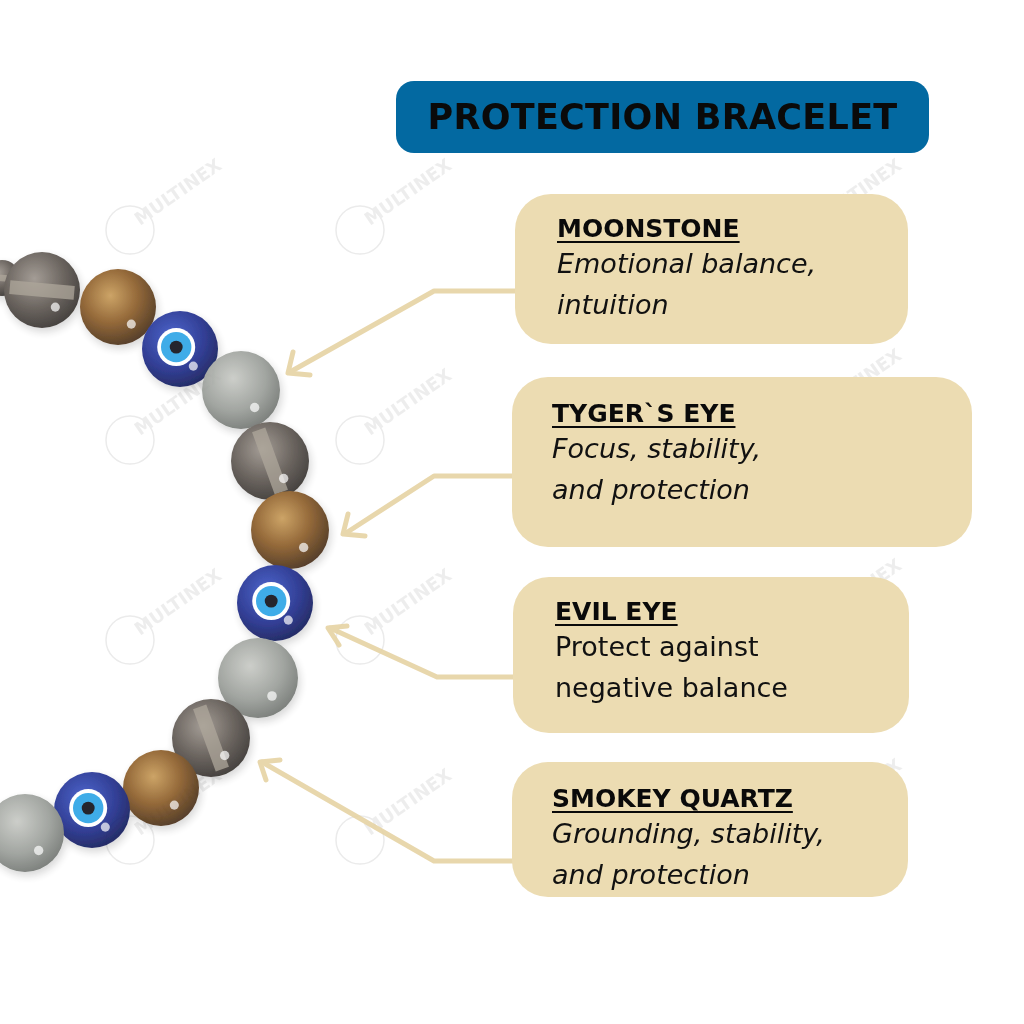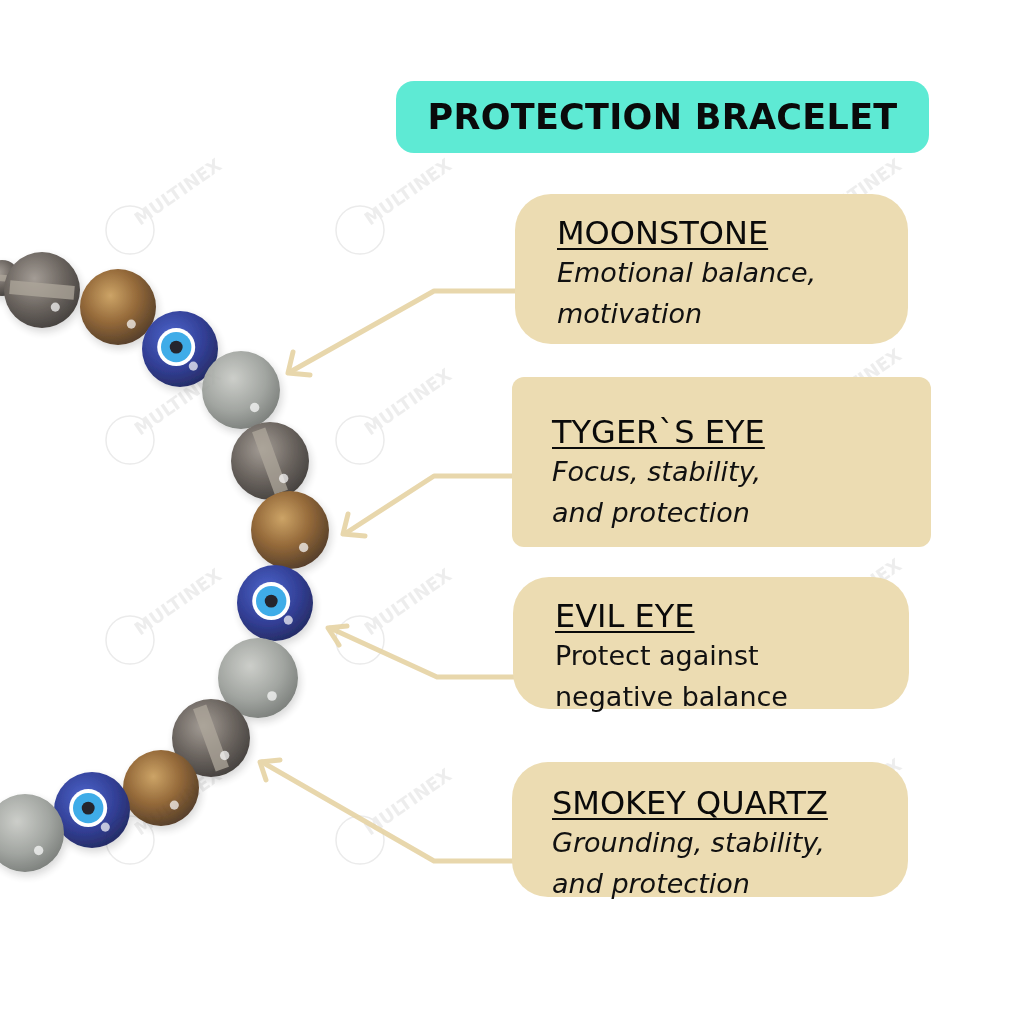--- a/index.html
+++ b/index.html
@@ -4,34 +4,34 @@
 <style>
   html, body { margin: 0; padding: 0; }
   body {
     width: 1024px; height: 1024px; overflow: hidden; position: relative;
     background: #ffffff;
     font-family: "Liberation Sans", "DejaVu Sans", sans-serif;
   }
   .canvas { position: absolute; left: 0; top: 0; width: 1024px; height: 1024px; }
   .title-box {
     position: absolute; left: 396px; top: 81px; width: 533px; height: 72px;
-    background: #5eead4; border-radius: 18px;
+    background: #0369a1; border-radius: 18px;
     display: flex; align-items: center; justify-content: center;
   }
   .title-text {
     font-family: "DejaVu Sans", sans-serif; font-weight: bold;
     font-size: 35px; color: #0a0a0a; letter-spacing: 0.3px; white-space: nowrap;
   }
   .card {
     position: absolute; background: #ecdcb2; border-radius: 36px;
     box-sizing: border-box; padding: 0 0 0 42px;
   }
   .card-heading {
-    display: inline-block; font-family: "DejaVu Sans", sans-serif; font-weight: normal;
-    font-size: 32px; color: #0a0a0a; text-decoration: underline;
+    display: inline-block; font-family: "DejaVu Sans", sans-serif; font-weight: bold;
+    font-size: 25px; color: #0a0a0a; text-decoration: underline;
     text-decoration-thickness: 2px; text-underline-offset: 4px; white-space: nowrap;
   }
   .card-desc {
     font-family: "DejaVu Sans", sans-serif; font-size: 27px; line-height: 41px;
     color: #111111; margin-top: 0;
   }
   .card-desc.italic { font-style: italic; }
   .card-desc span { display: block; white-space: nowrap; }
   .wm { position: absolute; pointer-events: none; opacity: 0.9; }
 </style>
@@ -186,33 +186,33 @@
   </svg>
 
   <div class="title-box">
     <span class="title-text">PROTECTION BRACELET</span>
   </div>
 
   <div class="card" style="left:515px;top:194px;width:393px;height:150px;padding-top:20px;">
     <div class="card-heading">MOONSTONE</div>
     <div class="card-desc italic">
       <span>Emotional balance,</span>
-      <span>motivation</span>
-    </div>
-  </div>
-
-  <div class="card" style="left:512px;top:377px;width:419px;height:170px;padding-top:36px;padding-left:40px;border-radius:12px;">
+      <span>intuition</span>
+    </div>
+  </div>
+
+  <div class="card" style="left:512px;top:377px;width:460px;height:170px;padding-top:22px;padding-left:40px;">
     <div class="card-heading">TYGER`S EYE</div>
     <div class="card-desc italic">
       <span>Focus, stability,</span>
       <span>and protection</span>
     </div>
   </div>
 
-  <div class="card" style="left:513px;top:577px;width:396px;height:132px;padding-top:20px;">
+  <div class="card" style="left:513px;top:577px;width:396px;height:156px;padding-top:20px;">
     <div class="card-heading">EVIL EYE</div>
     <div class="card-desc">
       <span>Protect against</span>
       <span>negative balance</span>
     </div>
   </div>
 
   <div class="card" style="left:512px;top:762px;width:396px;height:135px;padding-top:22px;padding-left:40px;">
     <div class="card-heading">SMOKEY QUARTZ</div>
     <div class="card-desc italic">

